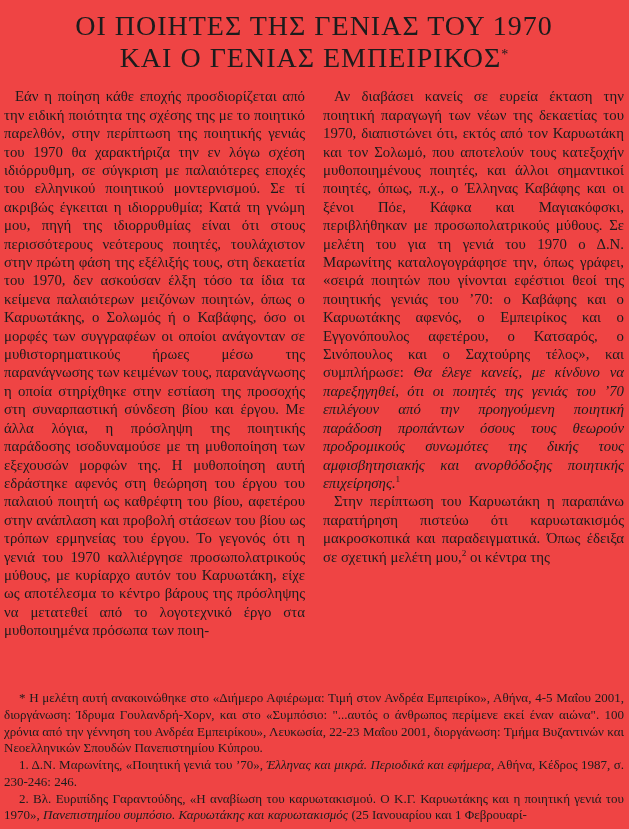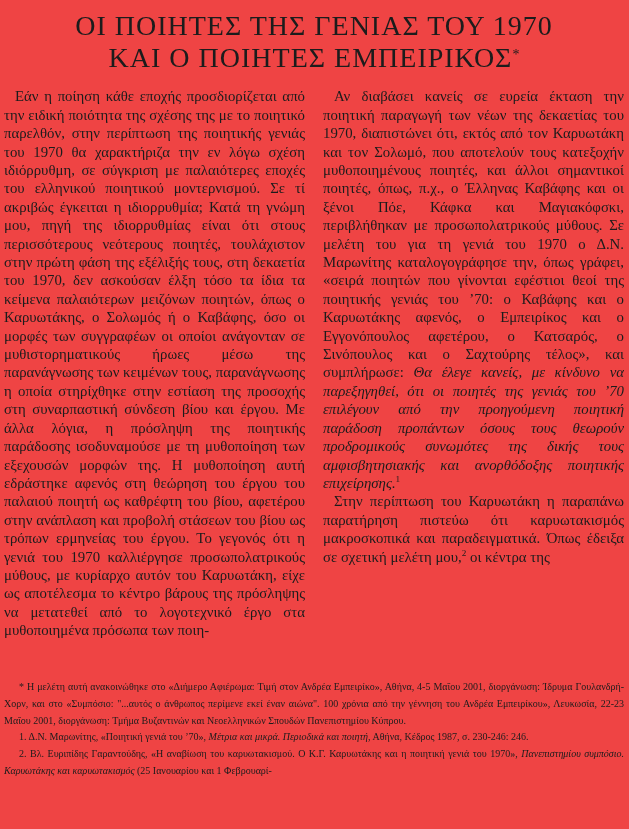--- a/index.html
+++ b/index.html
@@ -46,43 +46,43 @@
   }
   .para { margin: 0; }
   .para.indent { text-indent: 11px; }
   .it { font-style: italic; }
   sup {
     font-size: 0.62em;
     line-height: 0;
     vertical-align: super;
   }
   .footnotes {
-    margin-top: 2px;
-    font-size: 10px;
+    margin-top: 13px;
+    font-size: 13px;
     line-height: 16.7px;
     text-align: justify;
     overflow: hidden;
     flex: 1 1 auto;
   }
   .footnotes .para.indent { text-indent: 15px; }
 </style>
 </head>
 <body>
 
 <div class="page">
-  <h1 class="title"><span>ΟΙ ΠΟΙΗΤΕΣ ΤΗΣ ΓΕΝΙΑΣ ΤΟΥ 1970</span><br><span>ΚΑΙ Ο ΠΟΙΗΤΕΣ ΕΜΠΕΙΡΙΚΟΣ</span><span class="title-ast">*</span></h1>
+  <h1 class="title"><span>ΟΙ ΠΟΙΗΤΕΣ ΤΗΣ ΓΕΝΙΑΣ ΤΟΥ 1970</span><br><span>ΚΑΙ Ο ΓΕΝΙΑΣ ΕΜΠΕΙΡΙΚΟΣ</span><span class="title-ast">*</span></h1>
 
   <div class="body-cols">
     <div class="col">
         <p class="para indent"><span>Εάν η ποίηση κάθε εποχής προσδιορίζεται από την ειδική ποιότητα της σχέσης της με το ποιητικό παρελθόν, στην περίπτωση της ποιητικής γενιάς του 1970 θα χαρακτήριζα την εν λόγω σχέση ιδιόρρυθμη, σε σύγκριση με παλαιότερες εποχές του ελληνικού ποιητικού μοντερνισμού. Σε τί ακριβώς έγκειται η ιδιορρυθμία; Κατά τη γνώμη μου, πηγή της ιδιορρυθμίας είναι ότι στους περισσότερους νεότερους ποιητές, τουλάχιστον στην πρώτη φάση της εξέλιξής τους, στη δεκαετία του 1970, δεν ασκούσαν έλξη τόσο τα ίδια τα κείμενα παλαιότερων μειζόνων ποιητών, όπως ο Καρυωτάκης, ο Σολωμός ή ο Καβάφης, όσο οι μορφές των συγγραφέων οι οποίοι ανάγονταν σε μυθιστορηματικούς ήρωες μέσω της παρανάγνωσης των κειμένων τους, παρανάγνωσης η οποία στηρίχθηκε στην εστίαση της προσοχής στη συναρπαστική σύνδεση βίου και έργου. Με άλλα λόγια, η πρόσληψη της ποιητικής παράδοσης ισοδυναμούσε με τη μυθοποίηση των εξεχουσών μορφών της. Η μυθοποίηση αυτή εδράστηκε αφενός στη θεώρηση του έργου του παλαιού ποιητή ως καθρέφτη του βίου, αφετέρου στην ανάπλαση και προβολή στάσεων του βίου ως τρόπων ερμηνείας του έργου. Το γεγονός ότι η γενιά του 1970 καλλιέργησε προσωπολατρικούς μύθους, με κυρίαρχο αυτόν του Καρυωτάκη, είχε ως αποτέλεσμα το κέντρο βάρους της πρόσληψης να μετατεθεί από το λογοτεχνικό έργο στα μυθοποιημένα πρόσωπα των ποιη-</span></p>
       </div>
     <div class="col">
         <p class="para indent"><span>Αν διαβάσει κανείς σε ευρεία έκταση την ποιητική παραγωγή των νέων της δεκαετίας του 1970, διαπιστώνει ότι, εκτός από τον Καρυωτάκη και τον Σολωμό, που αποτελούν τους κατεξοχήν μυθοποιημένους ποιητές, και άλλοι σημαντικοί ποιητές, όπως, π.χ., ο Έλληνας Καβάφης και οι ξένοι Πόε, Κάφκα και Μαγιακόφσκι, περιβλήθηκαν με προσωπολατρικούς μύθους. Σε μελέτη του για τη γενιά του 1970 ο Δ.Ν. Μαρωνίτης καταλογογράφησε την, όπως γράφει, «σειρά ποιητών που γίνονται εφέστιοι θεοί της ποιητικής γενιάς του ’70: ο Καβάφης και ο Καρυωτάκης αφενός, ο Εμπειρίκος και ο Εγγονόπουλος αφετέρου, ο Κατσαρός, ο Σινόπουλος και ο Σαχτούρης τέλος», και συμπλήρωσε: </span><span class="it">Θα έλεγε κανείς, με κίνδυνο να παρεξηγηθεί, ότι οι ποιητές της γενιάς του ’70 επιλέγουν από την προηγούμενη ποιητική παράδοση προπάντων όσους τους θεωρούν προδρομικούς συνωμότες της δικής τους αμφισβητησιακής και ανορθόδοξης ποιητικής επιχείρησης.</span><sup>1</sup></p>
         <p class="para indent"><span>Στην περίπτωση του Καρυωτάκη η παραπάνω παρατήρηση πιστεύω ότι καρυωτακισμός μακροσκοπικά και παραδειγματικά. Όπως έδειξα σε σχετική μελέτη μου,</span><sup>2</sup><span> οι κέντρα της</span></p>
       </div>
   </div>
 
   <div class="footnotes">
       <p class="para indent"><span>* Η μελέτη αυτή ανακοινώθηκε στο «Διήμερο Αφιέρωμα: Τιμή στον Ανδρέα Εμπειρίκο», Αθήνα, 4-5 Μαΐου 2001, διοργάνωση: Ίδρυμα Γουλανδρή-Χορν, και στο «Συμπόσιο: "...αυτός ο άνθρωπος περίμενε εκεί έναν αιώνα". 100 χρόνια από την γέννηση του Ανδρέα Εμπειρίκου», Λευκωσία, 22-23 Μαΐου 2001, διοργάνωση: Τμήμα Βυζαντινών και Νεοελληνικών Σπουδών Πανεπιστημίου Κύπρου.</span></p>
-      <p class="para indent"><span>1. Δ.Ν. Μαρωνίτης, «Ποιητική γενιά του ’70», </span><span class="it">Μέτρια και μικρά. Περιοδικά και ποιητή</span><span>, Αθήνα, Κέδρος 1987, σ. 230-246: 246.</span></p>
+      <p class="para indent"><span>1. Δ.Ν. Μαρωνίτης, «Ποιητική γενιά του ’70», </span><span class="it">Έλληνας και μικρά. Περιοδικά και εφήμερα</span><span>, Αθήνα, Κέδρος 1987, σ. 230-246: 246.</span></p>
       <p class="para indent"><span>2. Βλ. Ευριπίδης Γαραντούδης, «Η αναβίωση του καρυωτακισμού. Ο Κ.Γ. Καρυωτάκης και η ποιητική γενιά του 1970», </span><span class="it">Πανεπιστημίου συμπόσιο. Καρυωτάκης και καρυωτακισμός</span><span> (25 Ιανουαρίου και 1 Φεβρουαρί-</span></p>
     </div>
 </div>
 
 </body></html>

